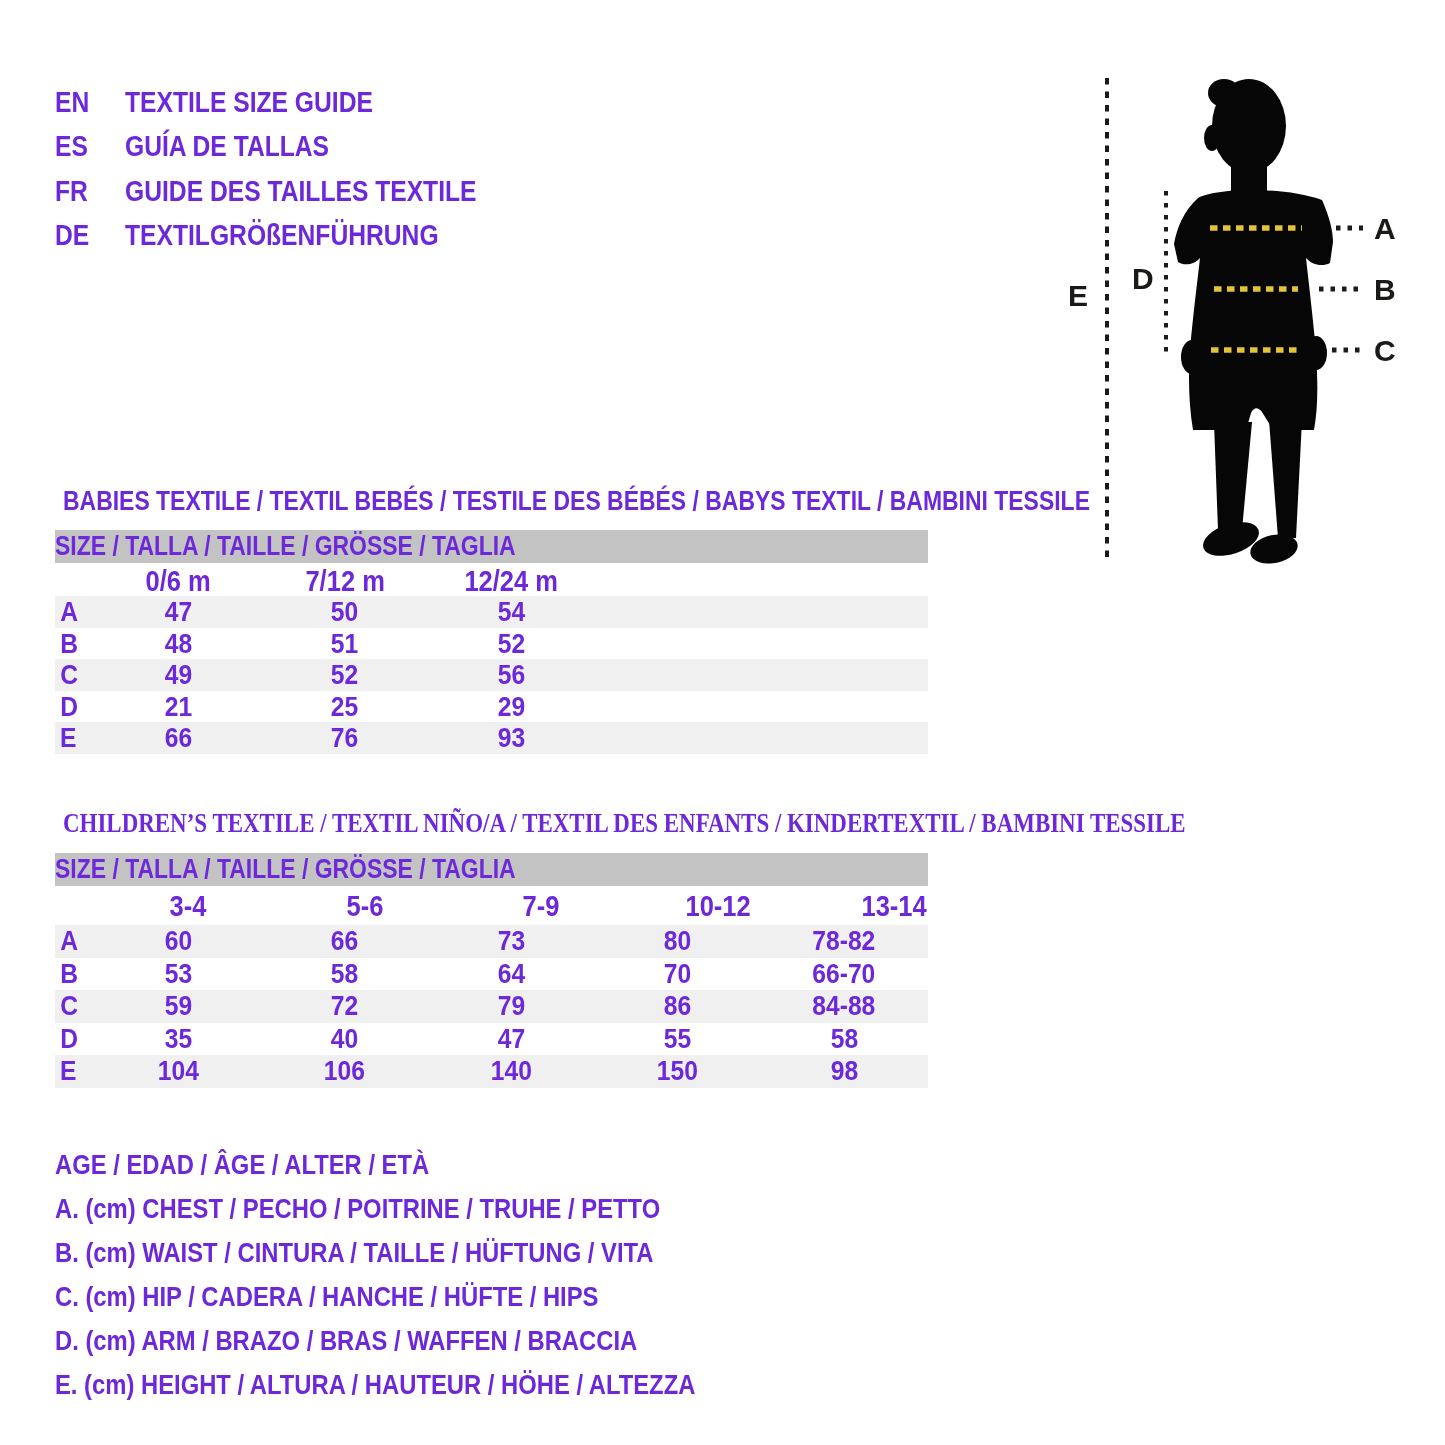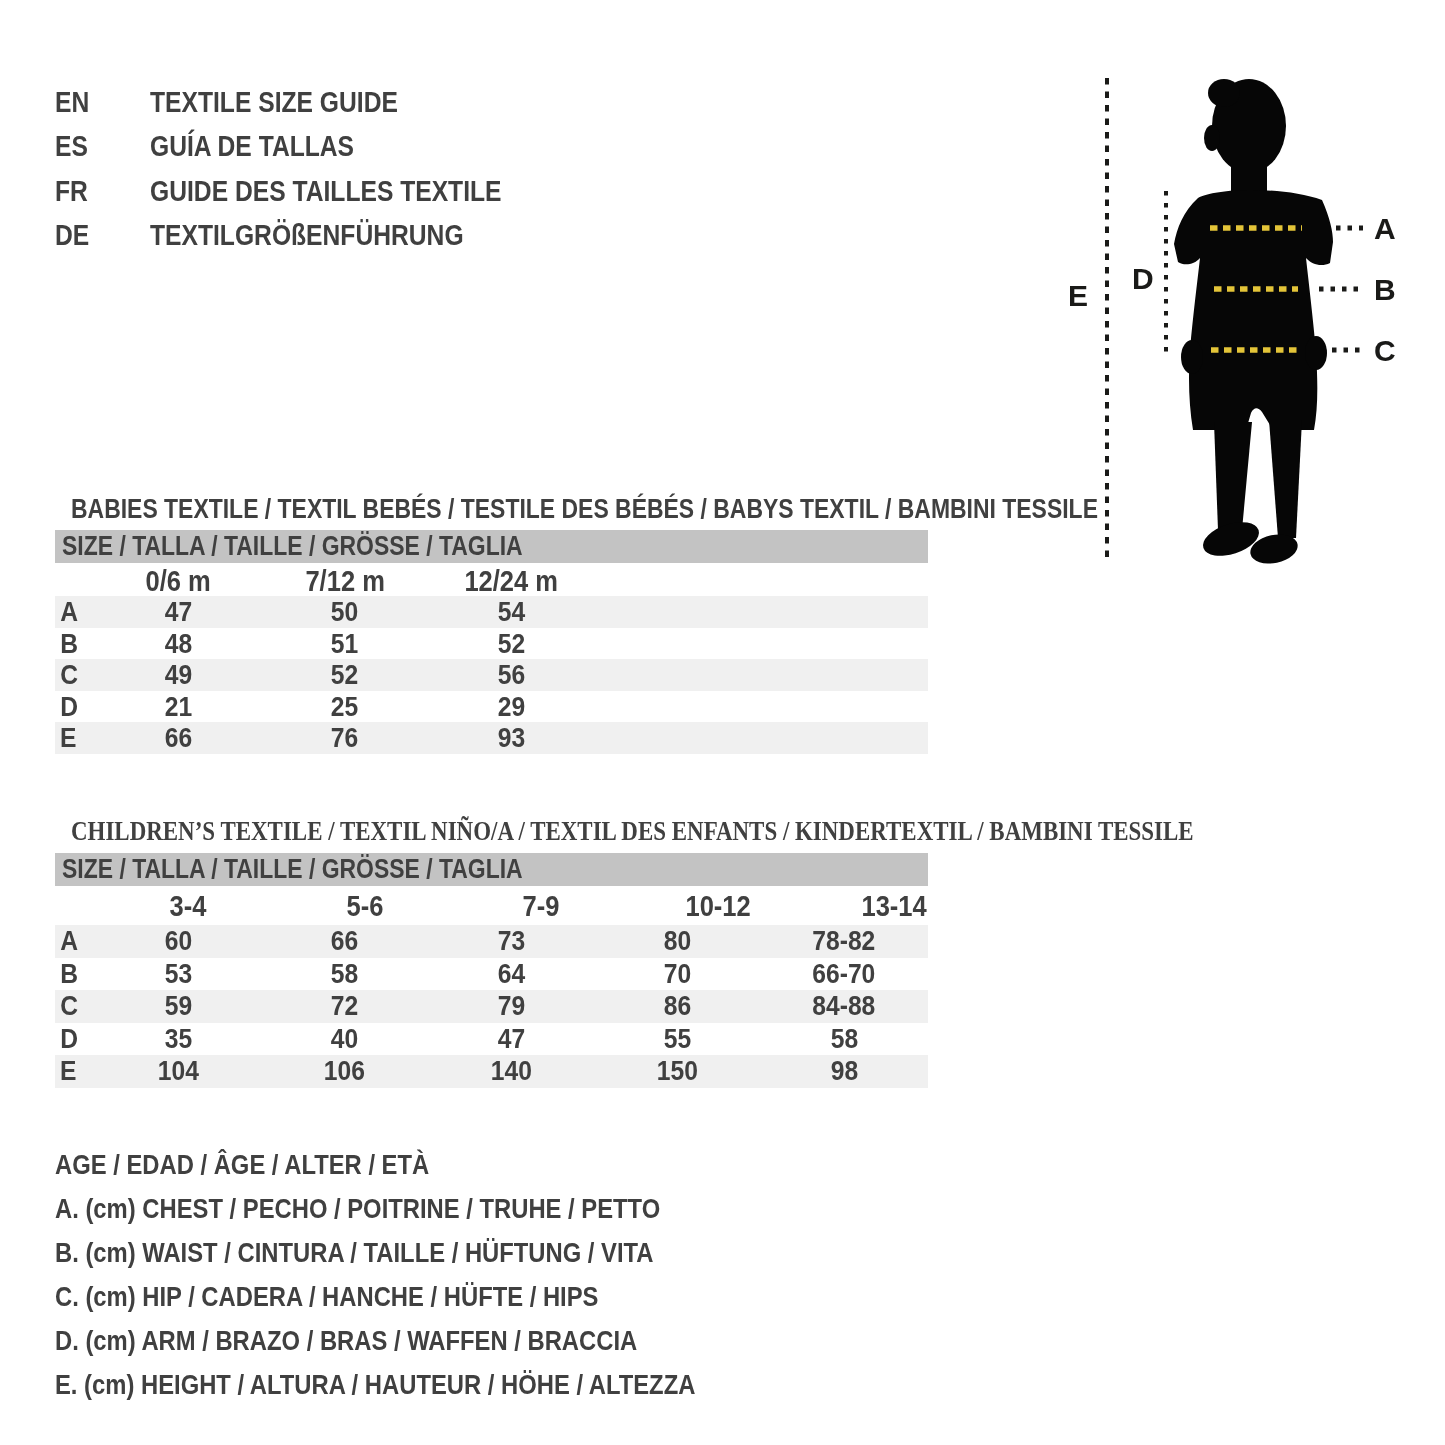--- a/index.html
+++ b/index.html
@@ -1,38 +1,38 @@
 <!DOCTYPE html>
 <html><head>
 <meta charset="utf-8">
 <style>
   html,body{margin:0;padding:0;background:#ffffff;}
   .page{
     position:relative;width:1445px;height:1445px;background:#ffffff;
     font-family:"Liberation Sans","DejaVu Sans",sans-serif;
-    color:#404040;overflow:hidden;
+    color:#6d28d9;overflow:hidden;
   }
   .cond{display:inline-block;transform:scaleX(0.85);transform-origin:0 50%;white-space:nowrap;}
   .cond-c{display:inline-block;transform:scaleX(0.88);transform-origin:50% 50%;white-space:nowrap;}
 
   
   .lang-block{position:absolute;left:55px;top:80px;}
   .lang-row{height:44.5px;display:flex;align-items:center;font-size:29px;font-weight:700;}
   .lang-code{width:70px;flex:0 0 70px;}
-  .lang-title{white-space:nowrap;margin-left:25px;}
+  .lang-title{white-space:nowrap;}
 
   
   .fig-wrap{position:absolute;left:1040px;top:60px;width:405px;height:540px;}
   .fig-wrap svg{display:block;width:405px;height:540px;}
   .fig-label{font-family:"Liberation Sans","DejaVu Sans",sans-serif;font-size:30px;font-weight:700;fill:#1a1a18;}
 
   
-  .sec-heading{position:absolute;left:55px;margin:16px;font-size:27px;font-weight:700;line-height:30px;white-space:nowrap;}
+  .sec-heading{position:absolute;left:55px;margin:8px;font-size:27px;font-weight:700;line-height:30px;white-space:nowrap;}
   .size-bar{position:absolute;left:55px;width:873px;height:33px;background:#c3c3c3;
-            display:flex;align-items:center;padding-left:7px;box-sizing:border-box;
+            display:flex;align-items:center;box-sizing:border-box;
             font-size:27px;font-weight:700;}
   .cols-row,.trow{display:grid;align-items:center;width:873px;}
   .babies-grid{grid-template-columns:40px 166.5px 166.5px 166.5px;}
   .children-grid{grid-template-columns:40px 166.5px 166.5px 166.5px 166.5px 166.5px;}
   .cols-row{position:absolute;left:55px;height:30px;font-size:27px;font-weight:700;}
   .rows{position:absolute;left:55px;width:873px;}
   .babies-rows .trow{height:31.5px;}
   .children-rows .trow{height:32.5px;}
   .rows .trow:nth-child(odd){background:#f0f0f0;}
   .cell{display:flex;align-items:center;justify-content:center;font-size:28px;font-weight:700;height:100%;}

